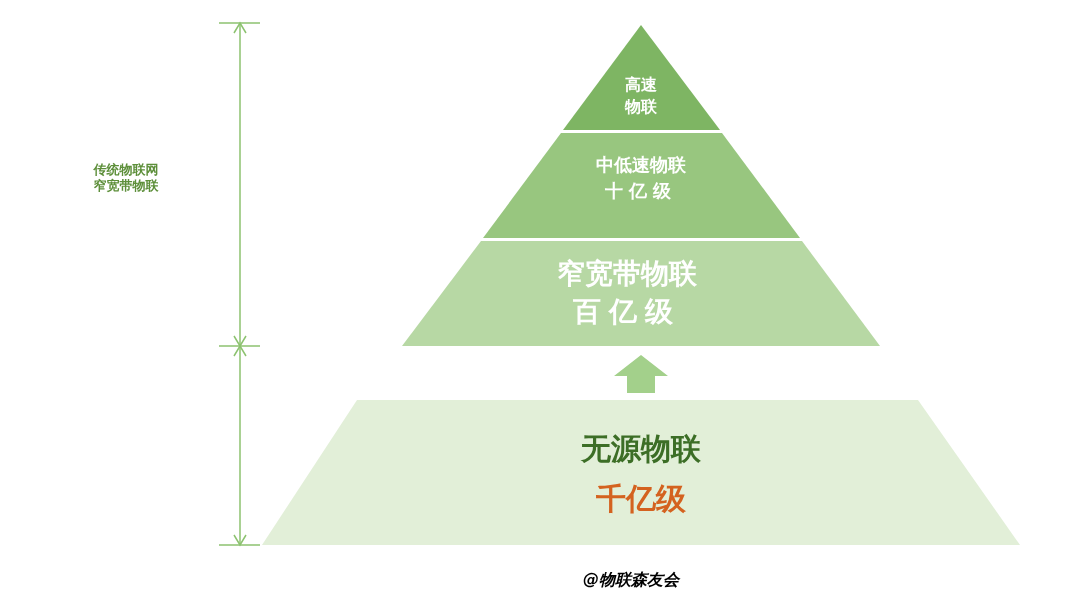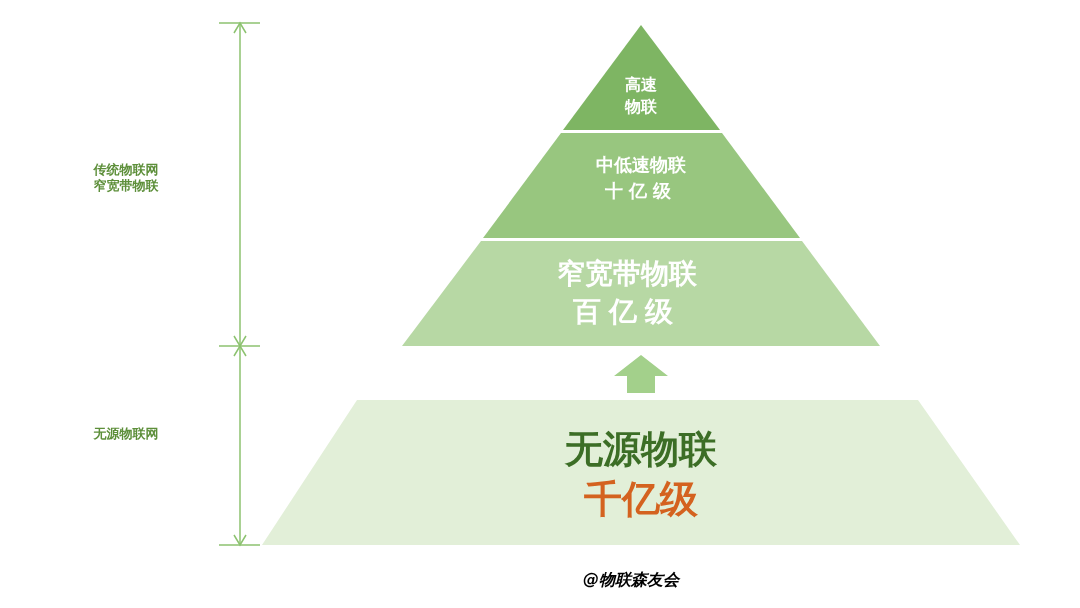--- a/index.html
+++ b/index.html
@@ -36,21 +36,21 @@
       color: #5d8f3a;
       font-size: 13px;
       transform: translateX(-50%);
     }
     .accent {
       color: #d4621f;
     }
     #tier1-text { left: 641px; top: 74px; font-size: 16px; line-height: 22px; }
     #tier2-text { left: 641px; top: 152px; font-size: 18px; line-height: 26px; }
     #tier3-text { left: 627px; top: 255px; font-size: 28px; line-height: 38px; }
-    #base-text { left: 641px; top: 424px; font-size: 38px; line-height: 50px; color: #3c6e26; transform: translateX(-50%); }
+    #base-text { left: 641px; top: 424px; font-size: 30px; line-height: 50px; color: #3c6e26; transform: translateX(-50%); }
     #base-text .line2 { color: #d4621f; }
     #side-top { left: 126px; top: 162px; }
     #side-bottom { left: 126px; top: 426px; }
     #watermark {
       left: 631px;
       top: 570px;
       font-size: 16px;
       color: #000000;
       font-style: italic;
       transform: translateX(-50%);
@@ -101,16 +101,15 @@
   <div>无源物联</div>
   <div class="line2">千亿级</div>
 </div>
 
 <div id="side-top" class="label side-label">
   <div>传统物联网</div>
   <div>窄宽带物联</div>
 </div>
 
 <div id="side-bottom" class="label side-label">
-  <div>无源物联网</div>
 </div>
 
 <div id="watermark" class="label">@物联森友会</div>
 
 </body></html>

